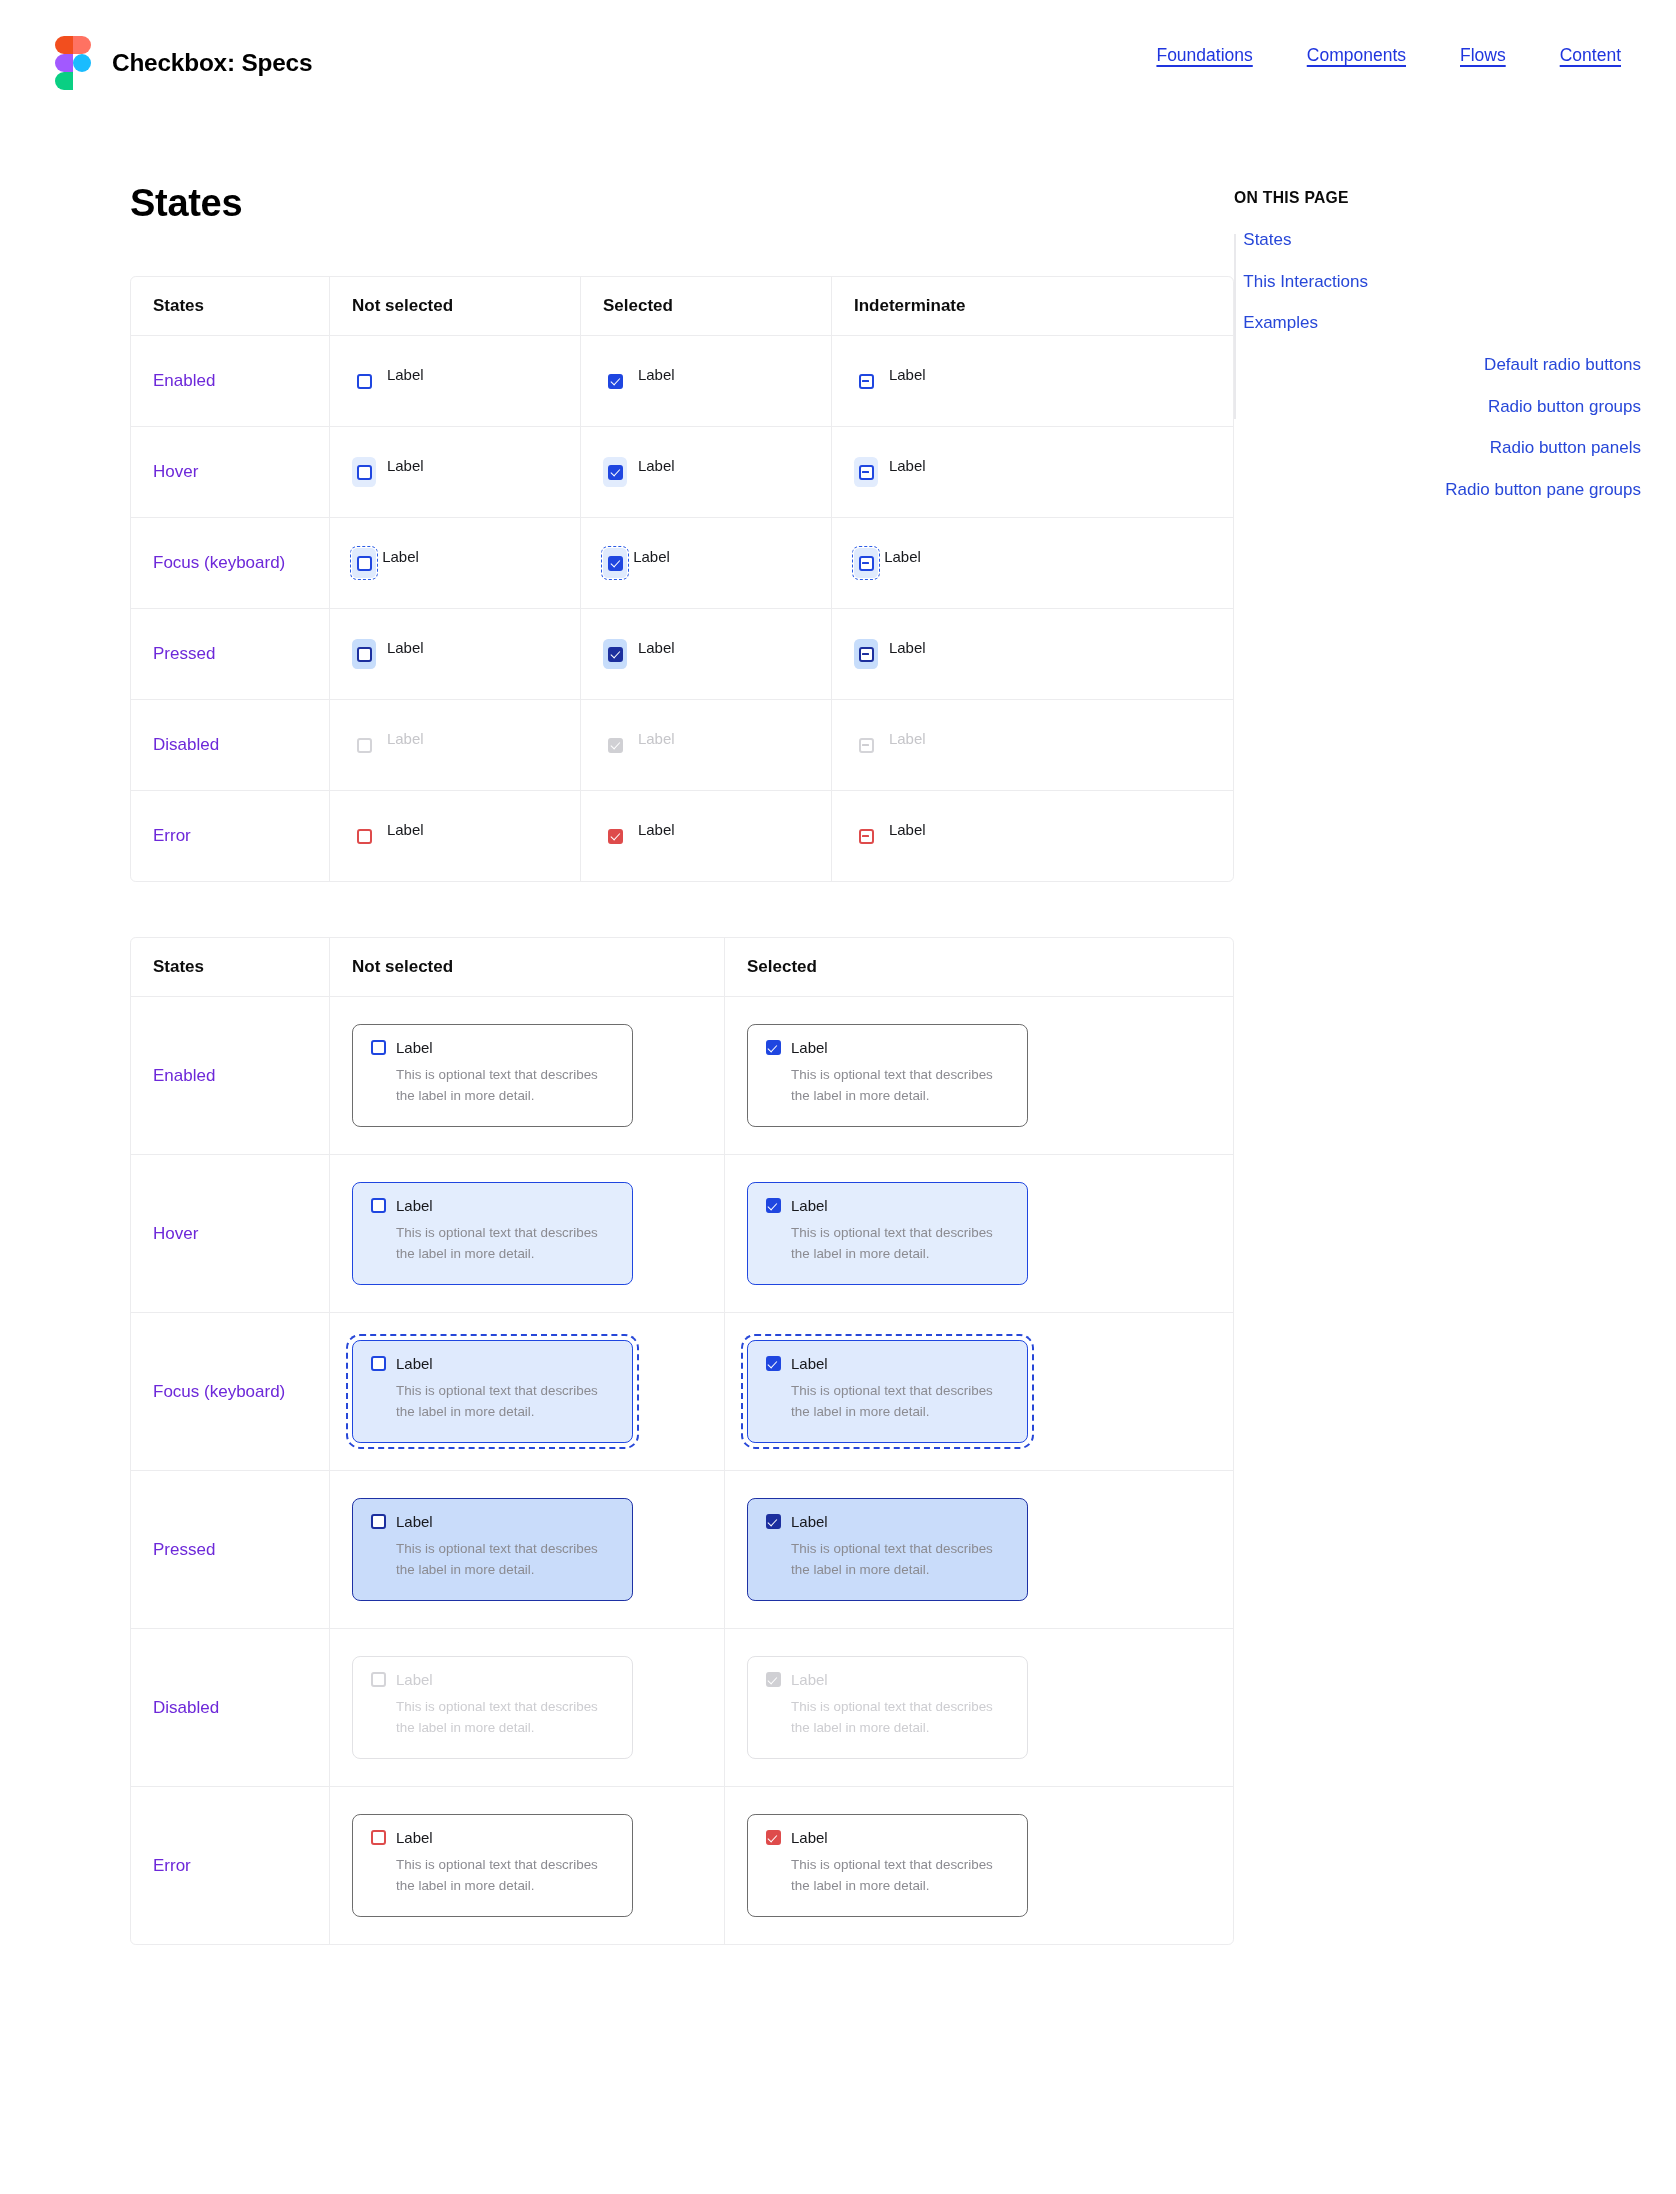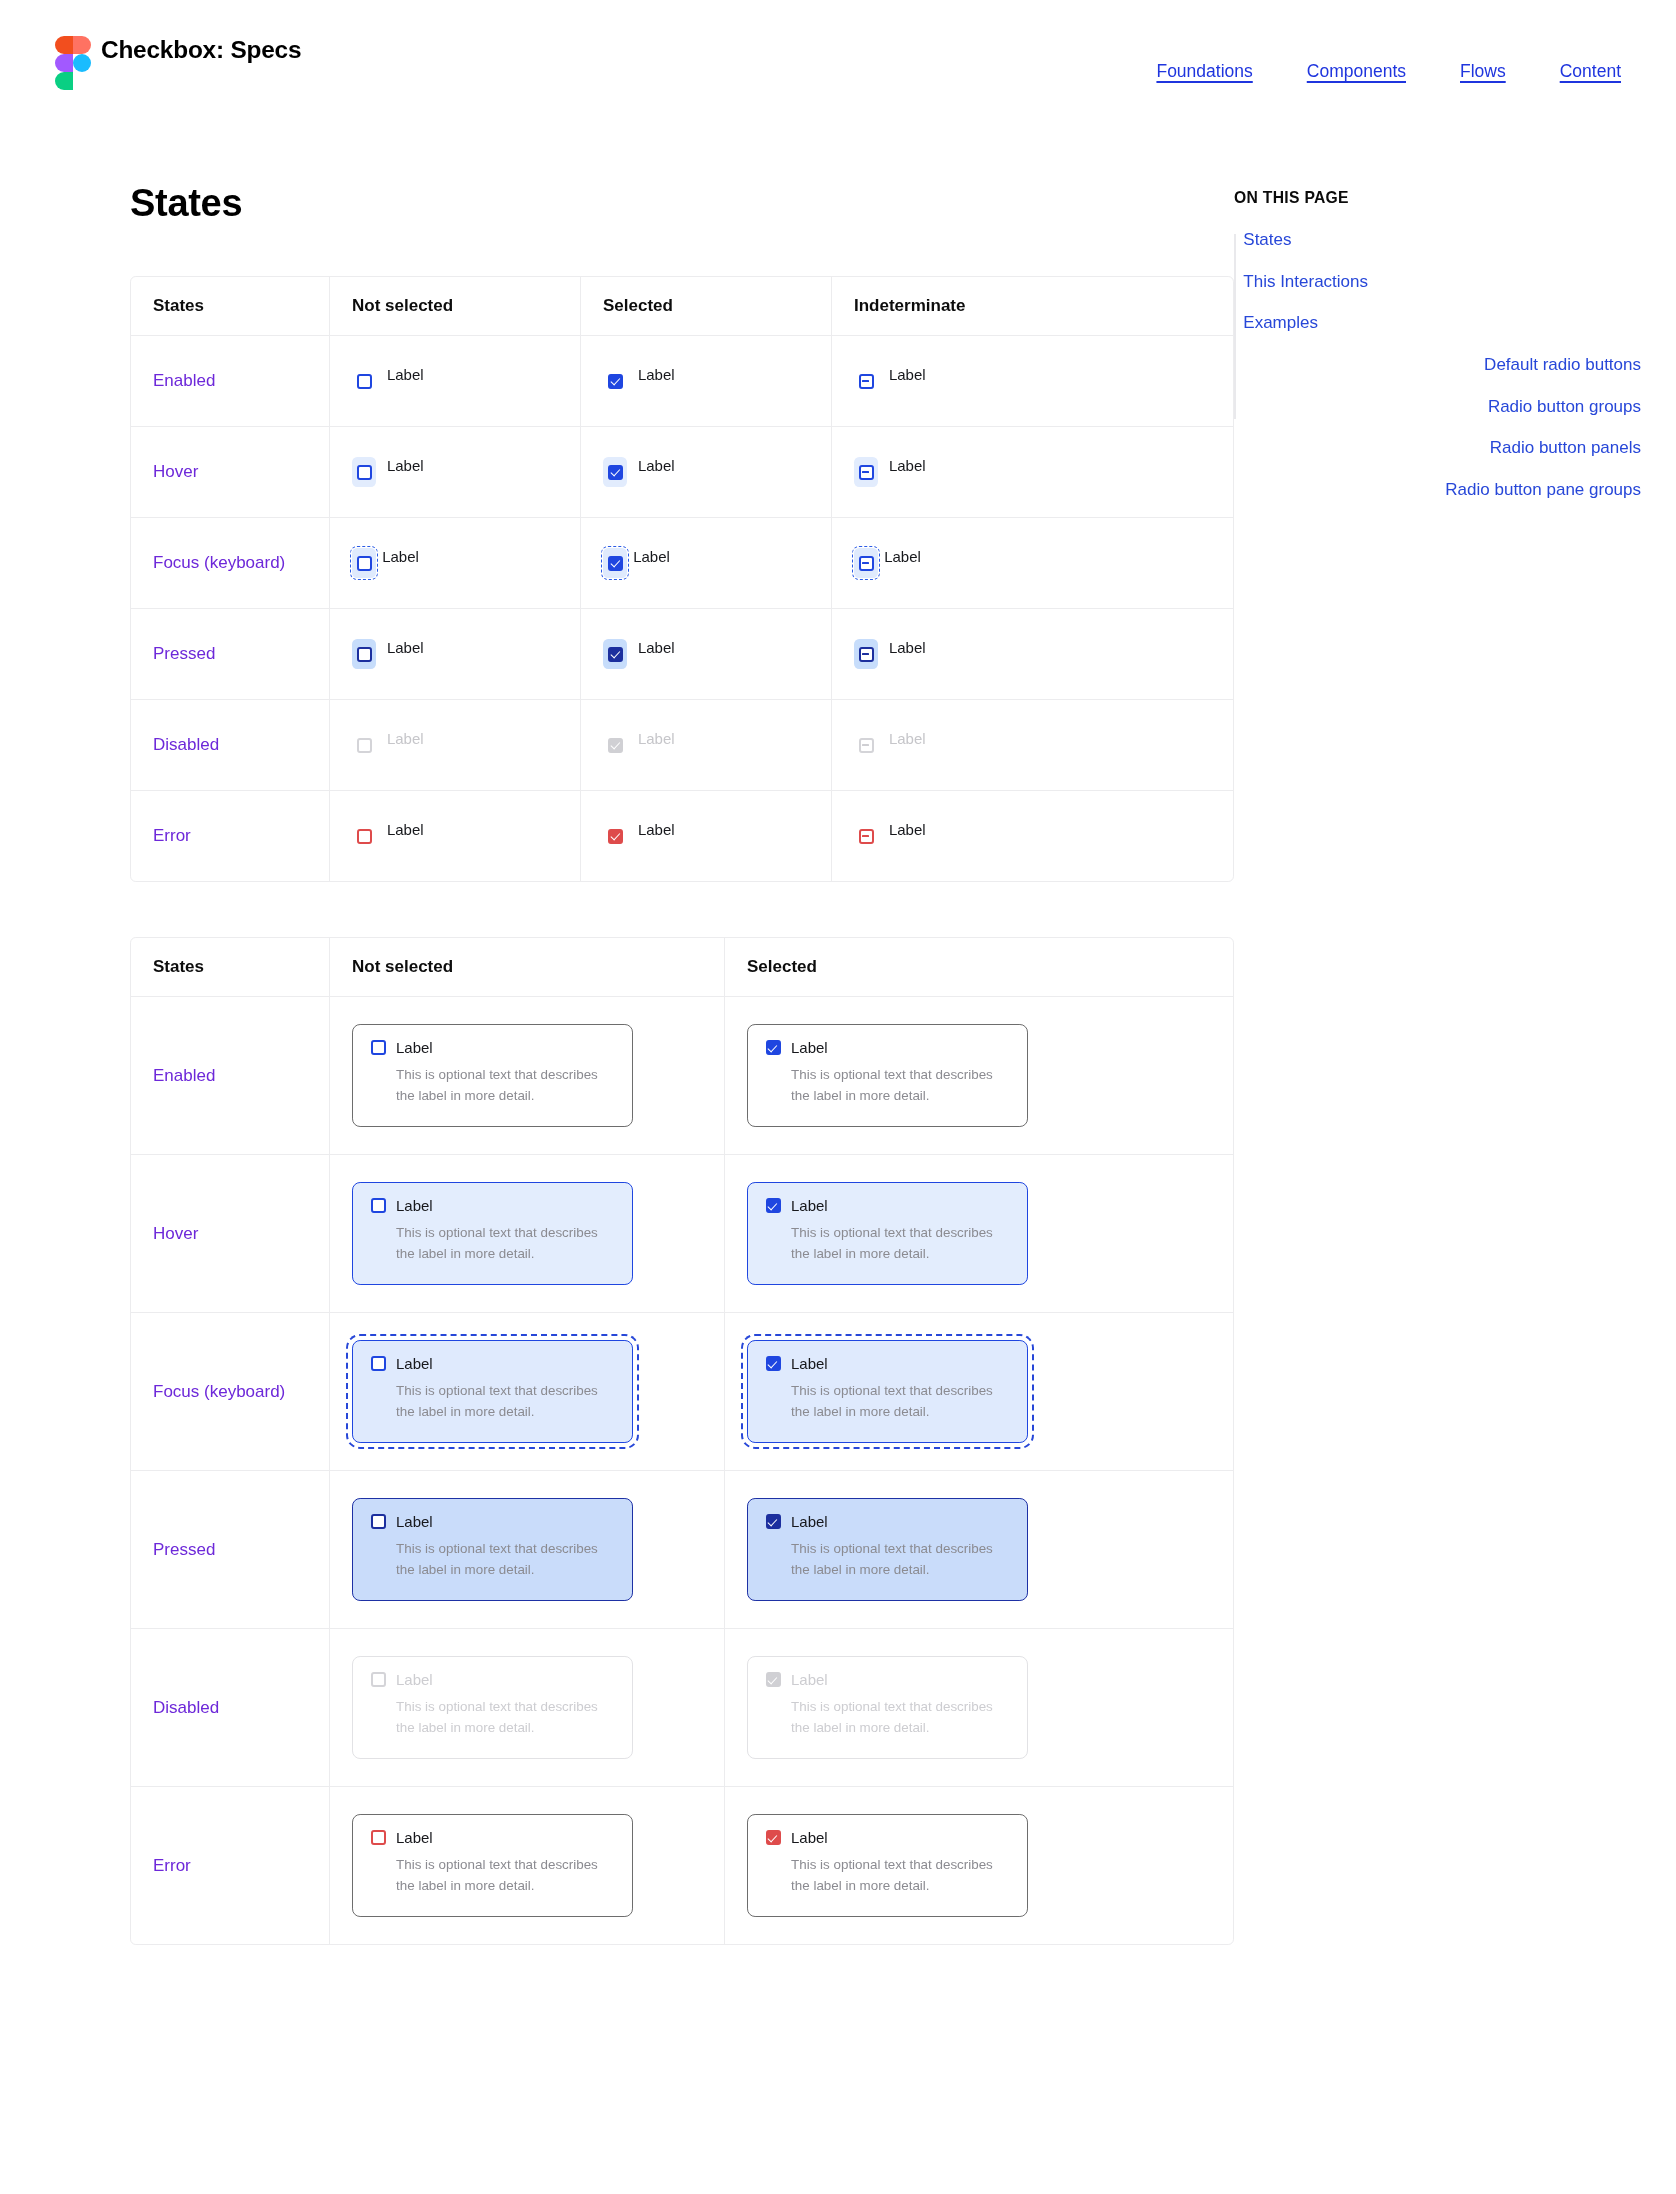--- a/index.html
+++ b/index.html
@@ -14,21 +14,22 @@
   
   .site-header {
     height: 140px;
     display: flex;
     align-items: flex-start;
     padding: 36px 58px 0 55px;
     position: relative;
   }
   .brand {
     display: flex;
-    gap: 10px;
+    align-items: center;
+    gap: 21px;
   }
   .figma-logo {
     width: 36px;
     height: 54px;
     position: relative;
     flex: 0 0 auto;
   }
   .figma-logo span { position: absolute; display: block; }
   .fl-tl { left: 0;  top: 0;  width: 18px; height: 18px; background: #f24e1e; border-radius: 9.3px 0 0 9.3px; }
   .fl-tr { left: 18px; top: 0; width: 18px; height: 18px; background: #ff7262; border-radius: 0 9.3px 9.3px 0; }
@@ -38,21 +39,21 @@
   .brand-title {
     font-size: 24.4px;
     font-weight: 700;
     letter-spacing: -0.2px;
     color: #000000;
     white-space: nowrap;
   }
   .top-nav {
     position: absolute;
     right: 55px;
-    top: 61px;
+    top: 45px;
     display: flex;
     gap: 54px;
     align-items: center;
   }
   .top-nav a {
     font-size: 17.5px;
     color: #1f35de;
     text-decoration: underline;
     text-underline-offset: 4.1px;
     text-decoration-thickness: 1.7px;

